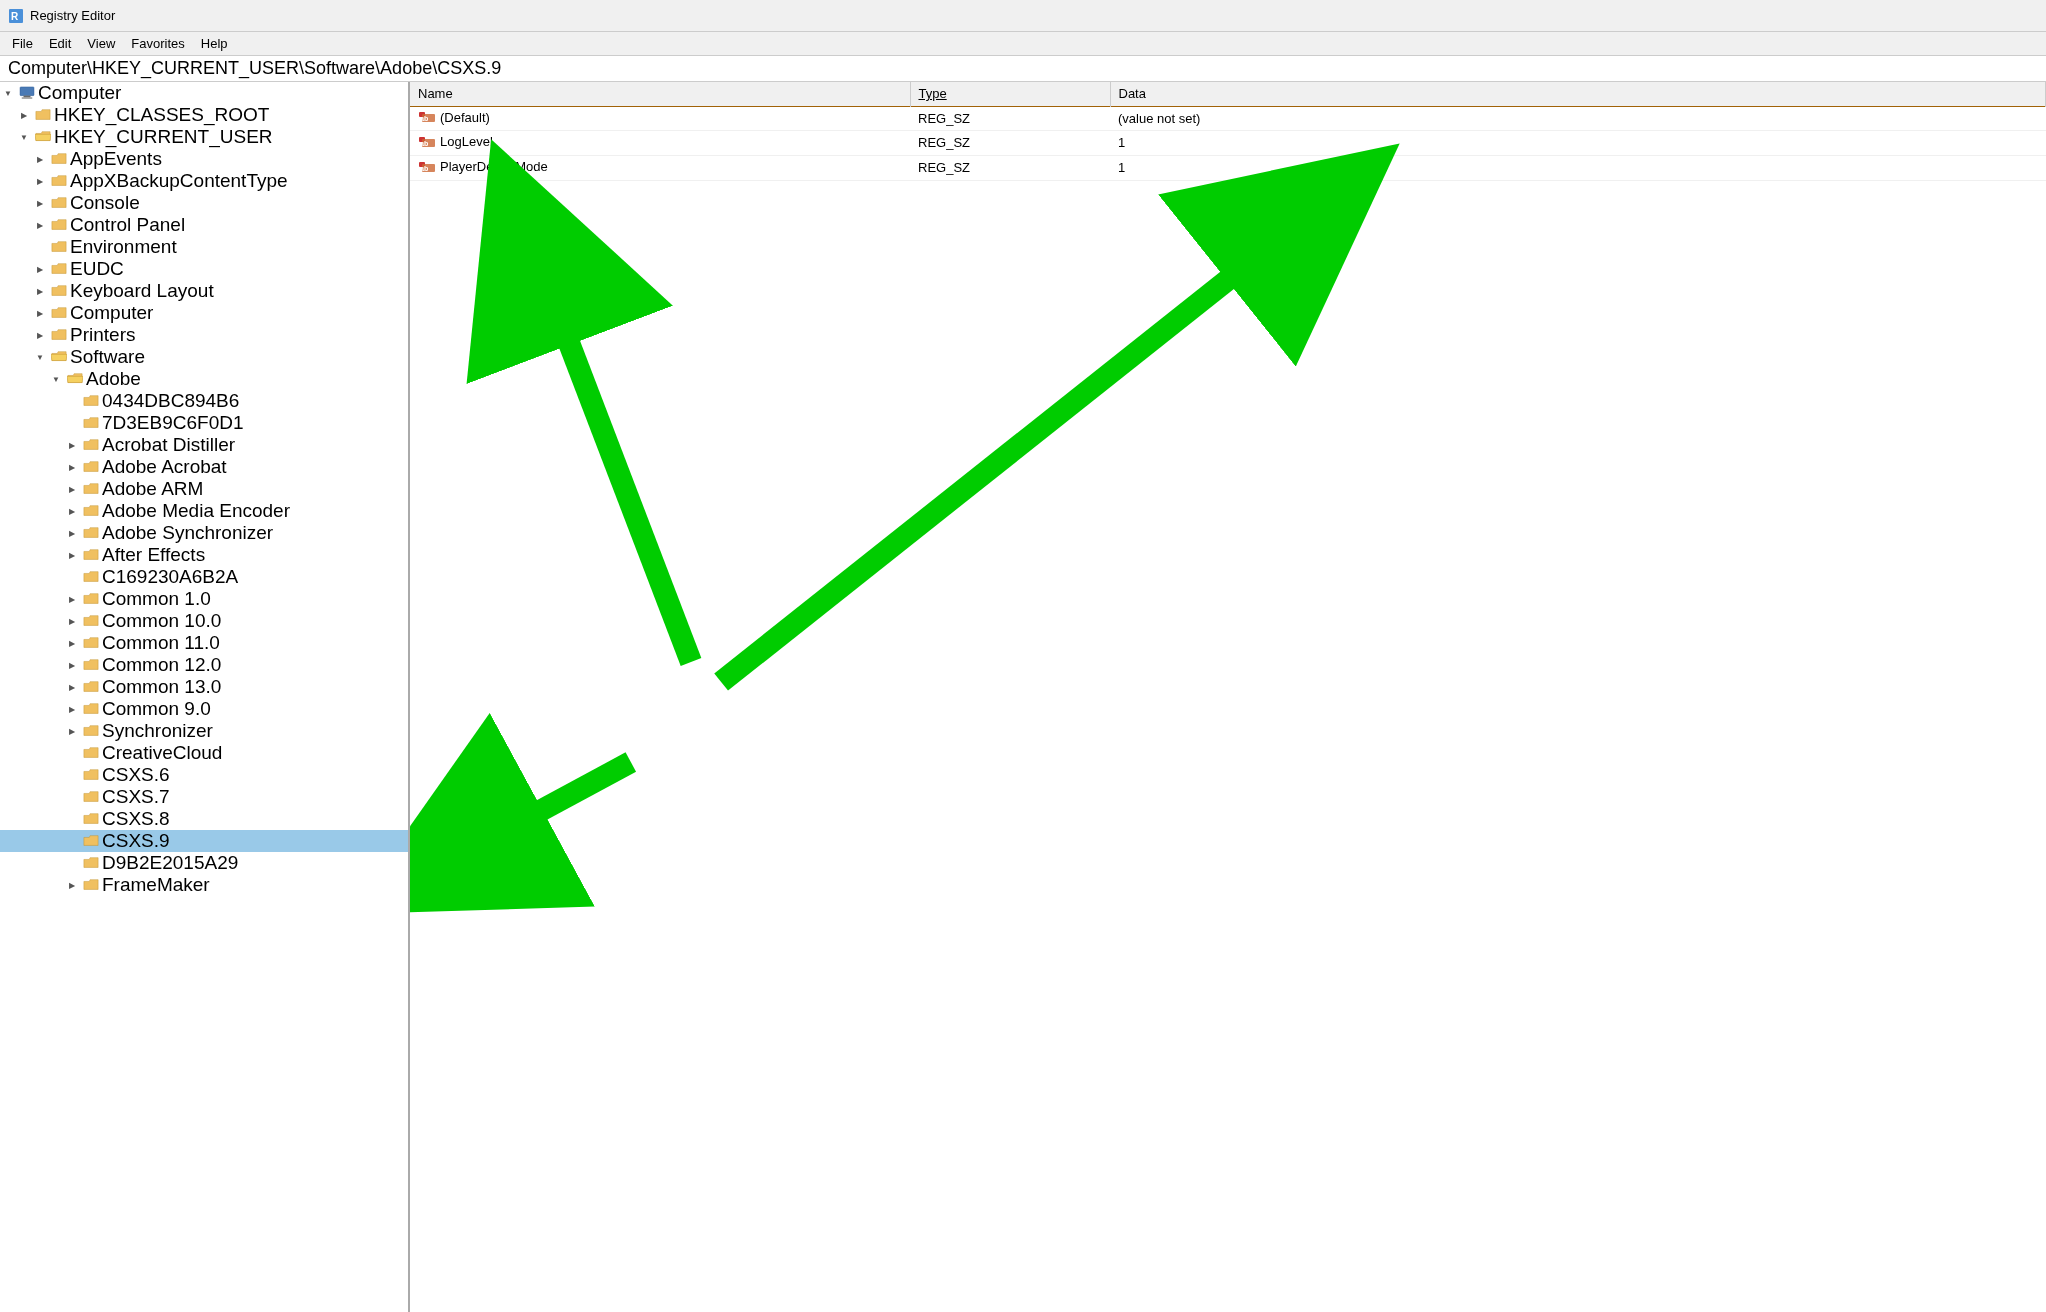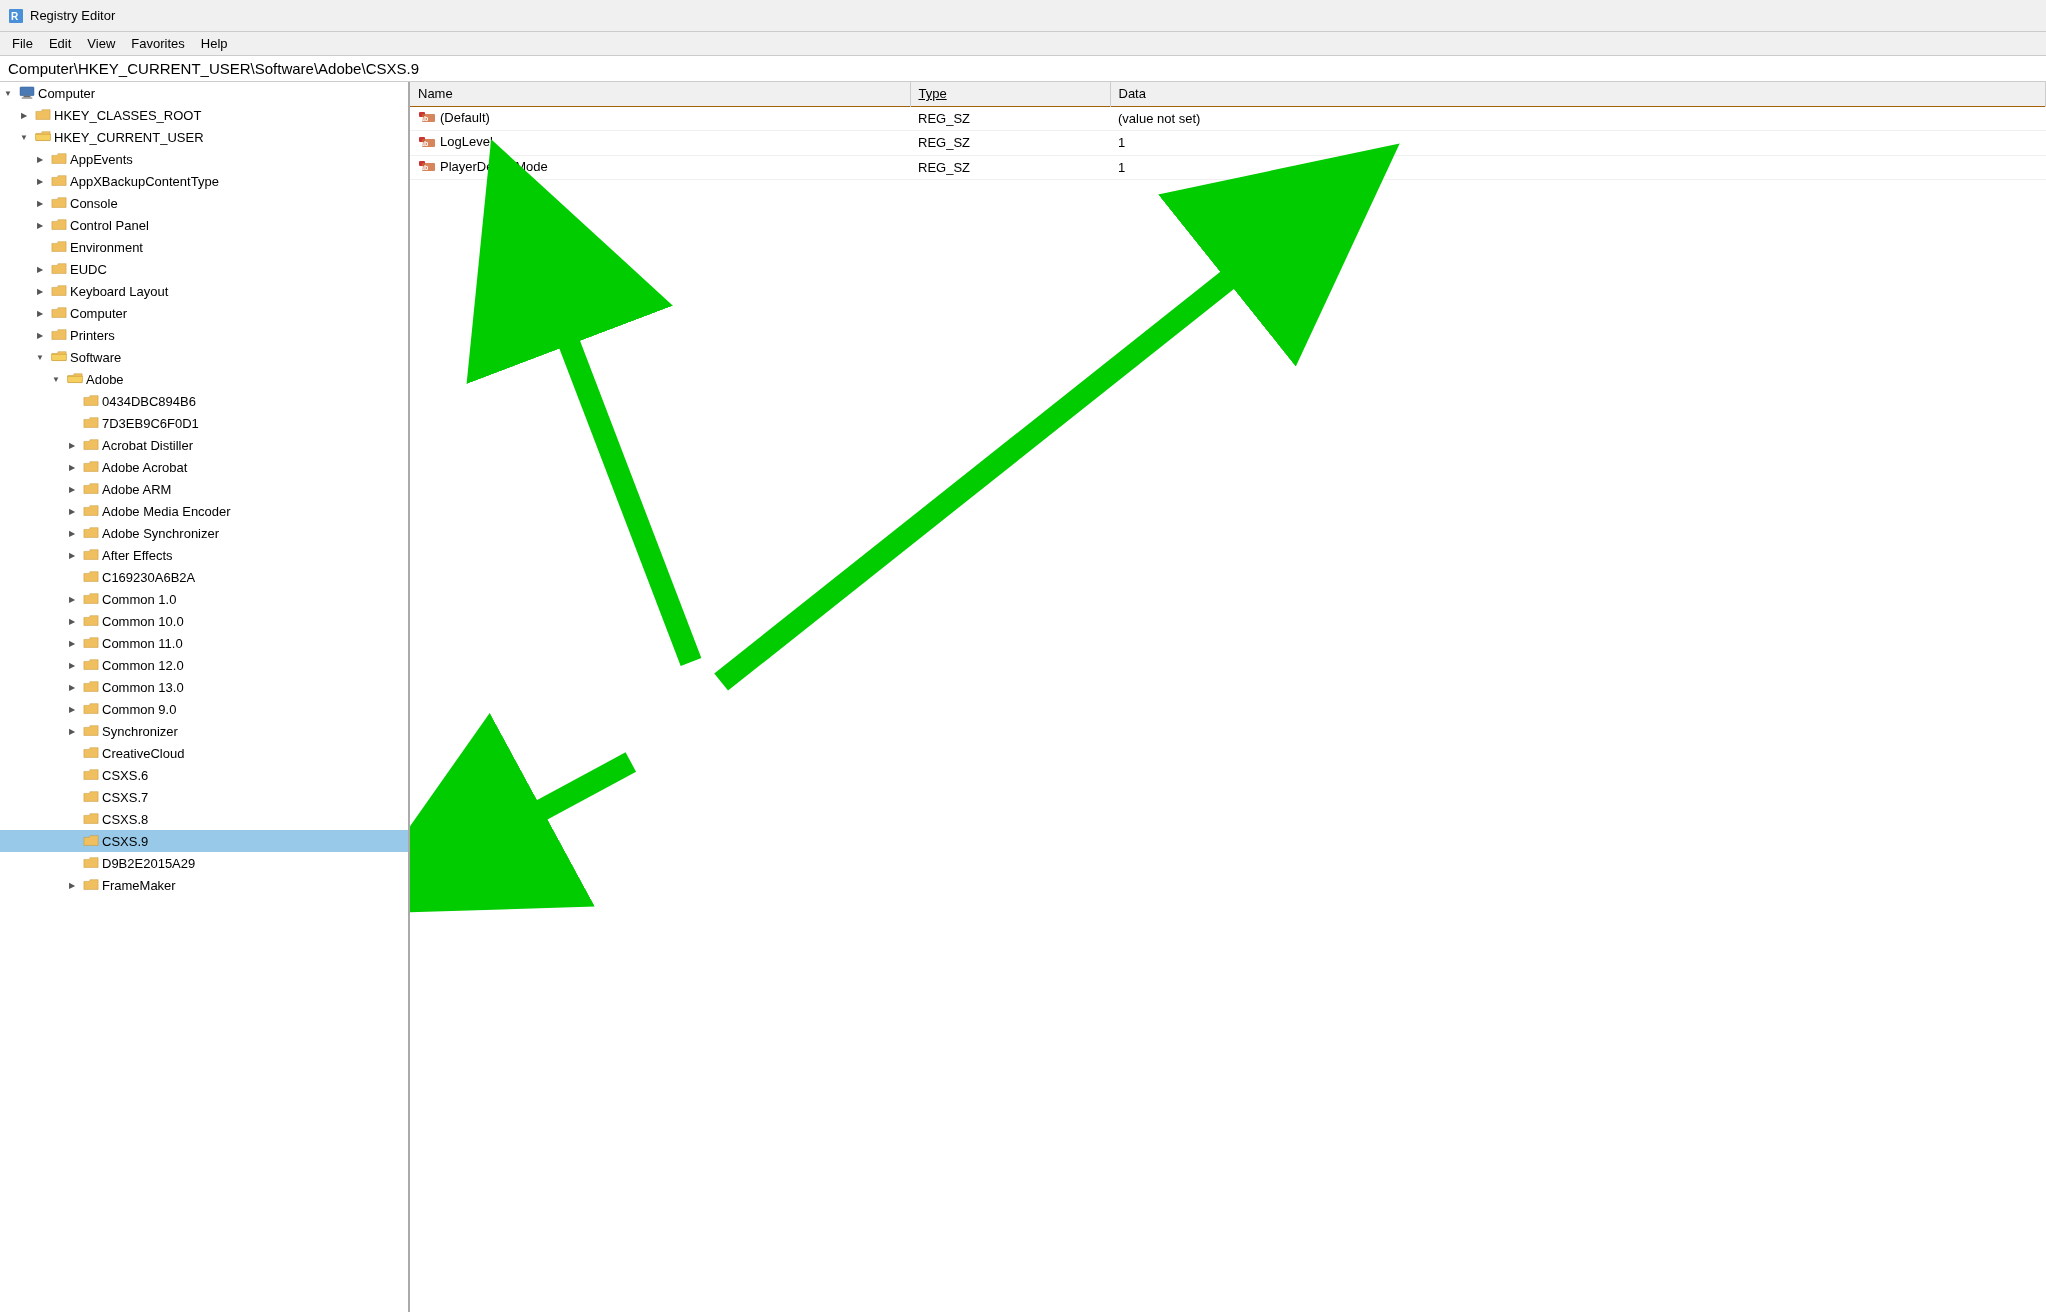--- a/index.html
+++ b/index.html
@@ -30,21 +30,21 @@
       padding: 2px 8px;
       cursor: pointer;
       font-size: 13px;
     }
 
     
     .address-bar {
       background: #fff;
       border-bottom: 1px solid #ccc;
       padding: 3px 8px;
-      font-size: 15px;
+      font-size: 18px;
       color: #000;
       height: 26px;
       display: flex;
       align-items: center;
     }
 
     
     .main-container {
       display: flex;
       height: calc(100vh - 82px);
@@ -88,21 +88,21 @@
       width: 16px;
       height: 14px;
       margin: 0 3px;
       flex-shrink: 0;
       display: inline-block;
     }
 
     .folder-icon svg { width: 16px; height: 14px; }
 
     .node-label {
-      font-size: 13px;
+      font-size: 19px;
       color: #000;
     }
 
     
     .content-panel {
       flex: 1;
       overflow-y: auto;
       background: #fff;
       padding: 0;
       position: relative;
@@ -502,21 +502,21 @@
       <rect x="1" y="2" width="6" height="5" rx="1" fill="#cc3333"></rect>
       <rect x="4" y="4" width="13" height="8" rx="1" fill="#cc6633" opacity="0.8"></rect>
       <text x="2" y="11" font-size="7" font-weight="bold" fill="white">ab</text>
     </svg>
     LogLevel
   </span></td>
             <td>REG_SZ</td>
             <td>1</td>
           </tr>
           <tr>
-            <td><span style="display:inline-flex;align-items:flex-start;">
+            <td><span style="display:inline-flex;align-items:flex-end;">
     <svg width="18" height="14" viewBox="0 0 18 14" style="margin-right:4px;">
       <rect x="1" y="2" width="6" height="5" rx="1" fill="#cc3333"></rect>
       <rect x="4" y="4" width="13" height="8" rx="1" fill="#cc6633" opacity="0.8"></rect>
       <text x="2" y="11" font-size="7" font-weight="bold" fill="white">ab</text>
     </svg>
     PlayerDebugMode
   </span></td>
             <td>REG_SZ</td>
             <td>1</td>
           </tr>

